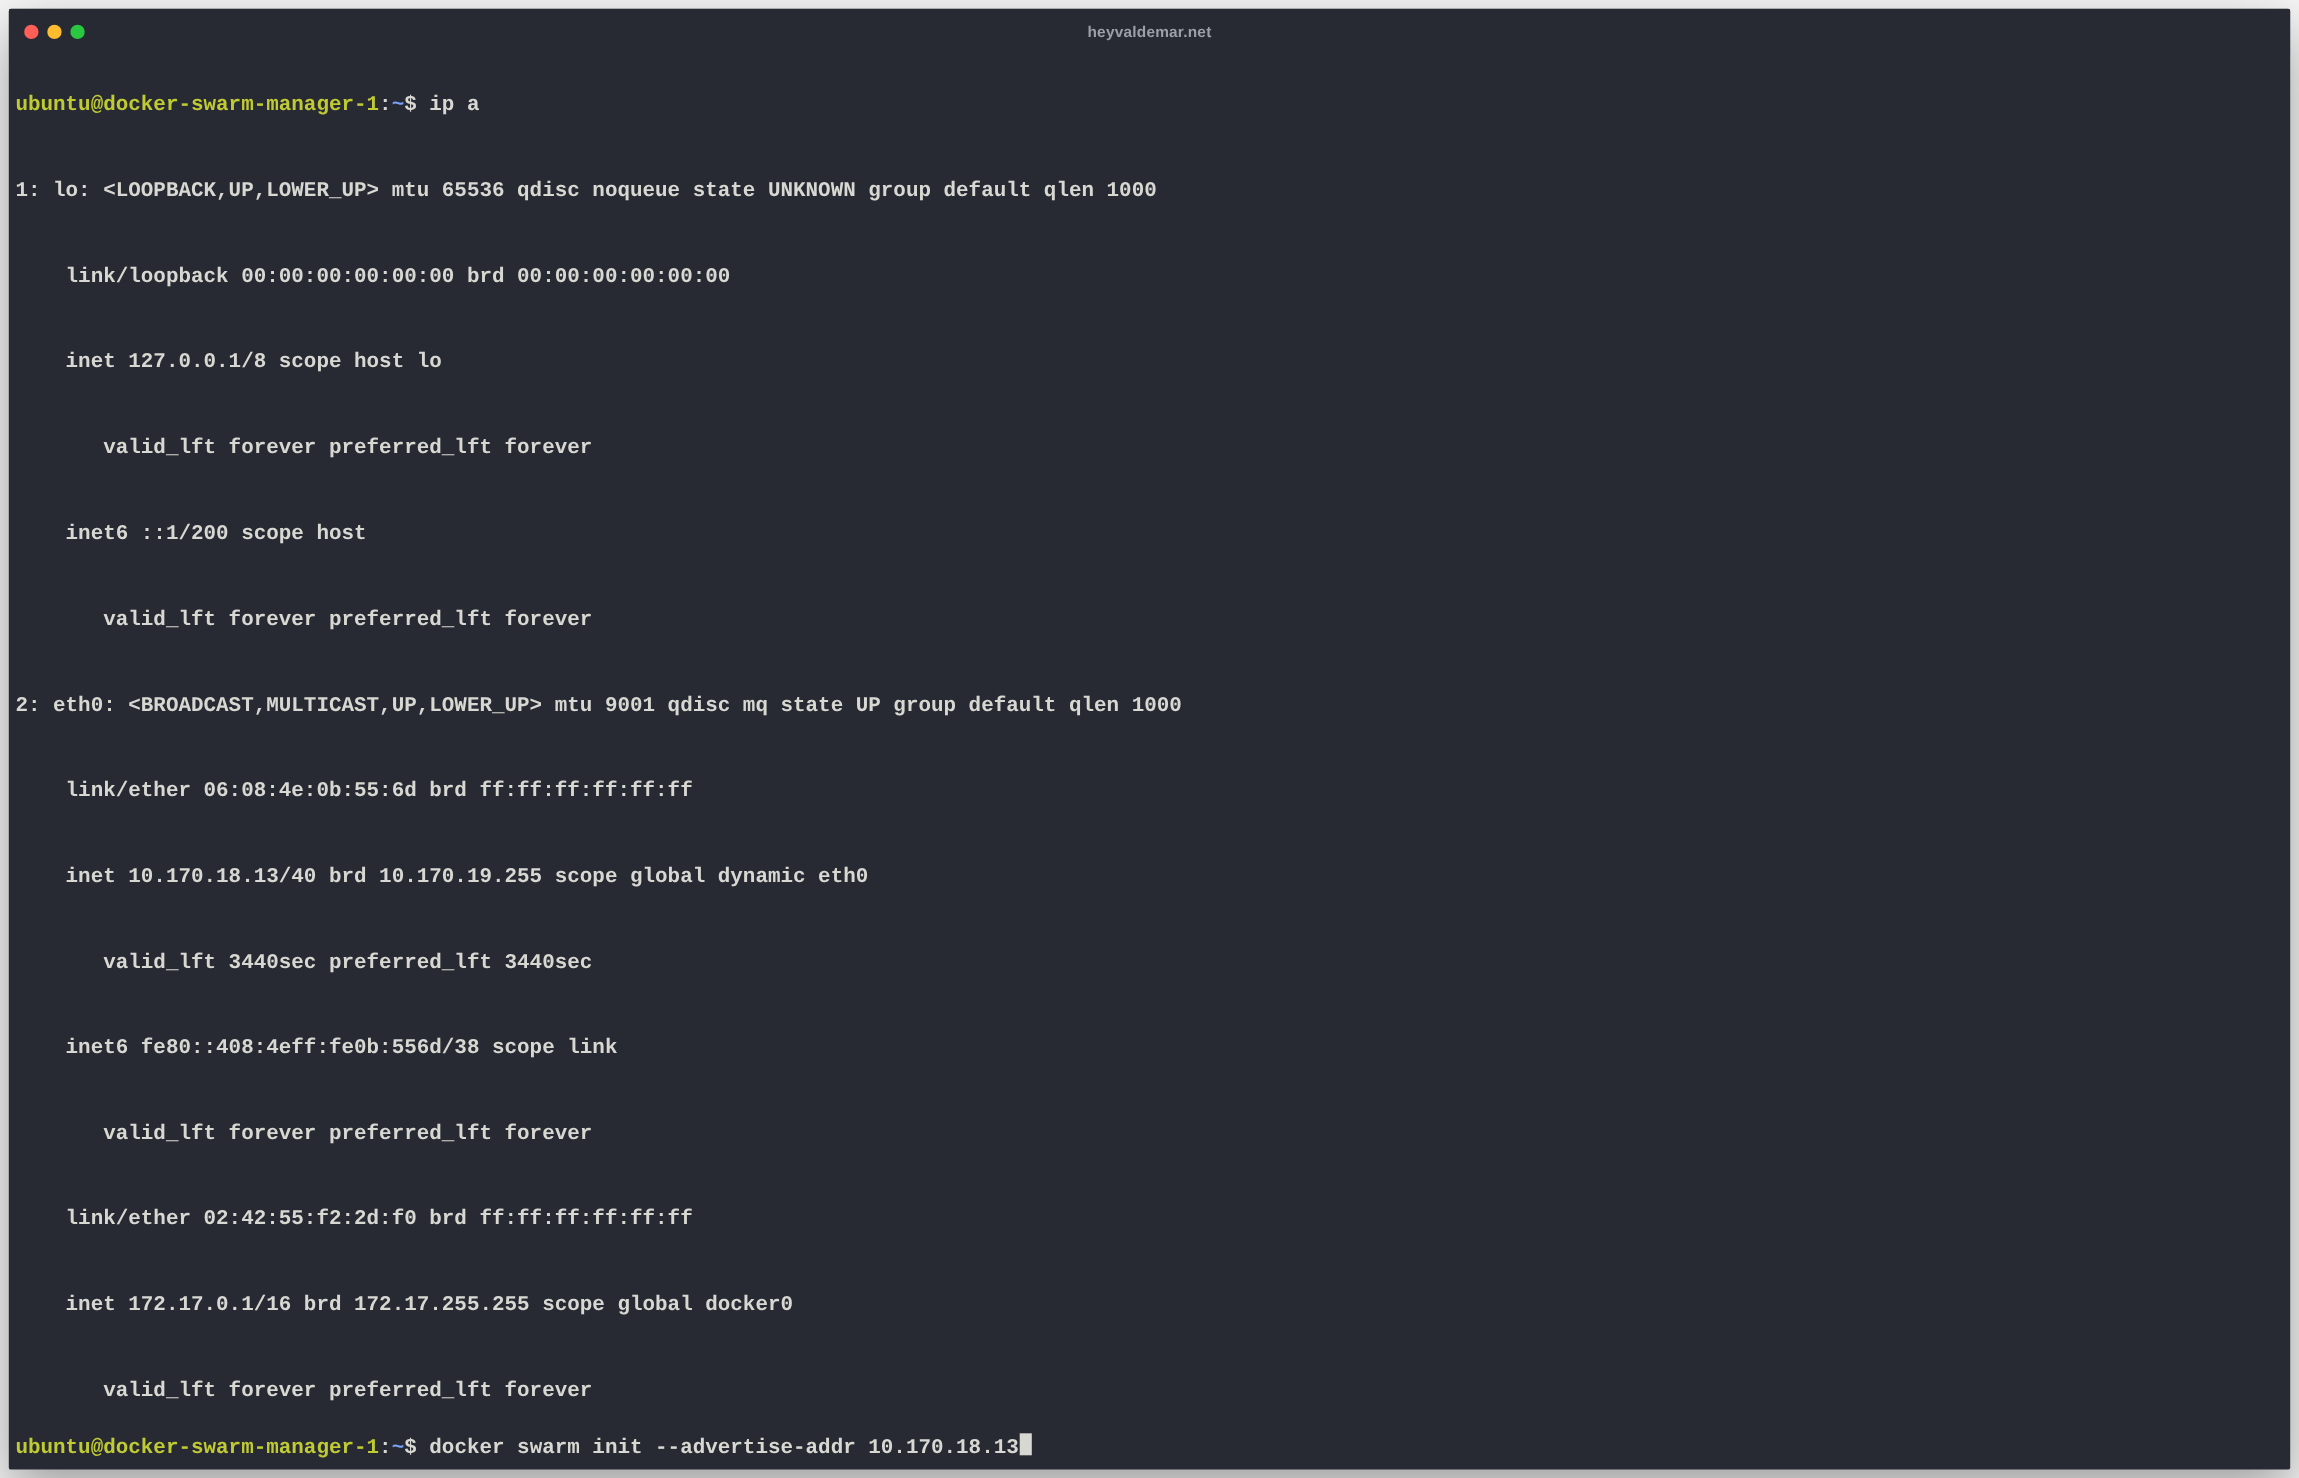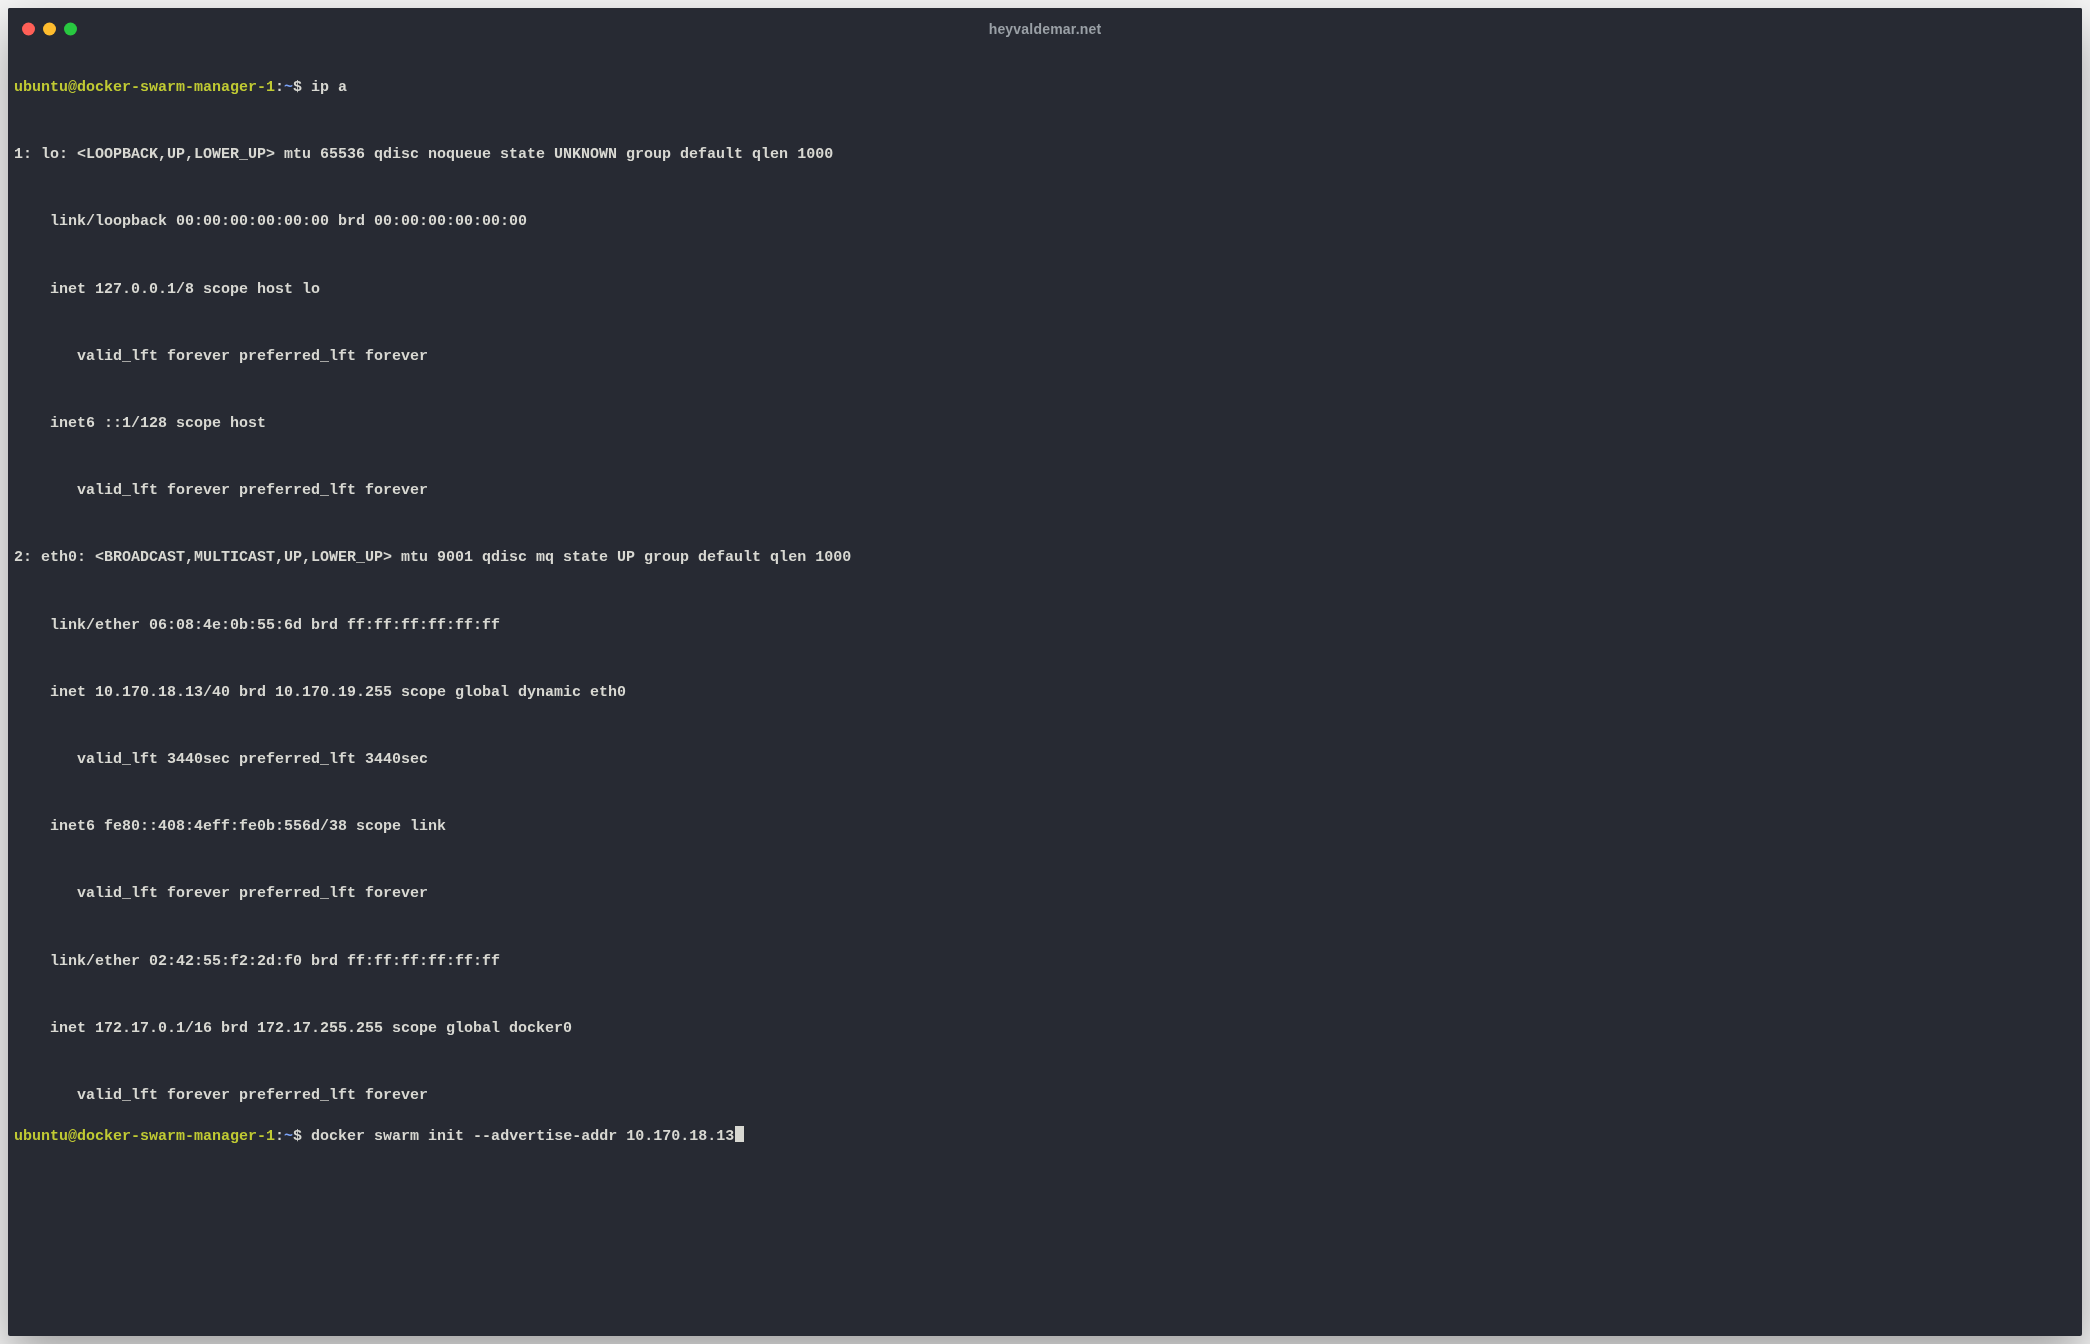--- a/index.html
+++ b/index.html
@@ -52,21 +52,21 @@
     color: #9aa0a6;
     font-family: -apple-system, BlinkMacSystemFont, "Segoe UI", sans-serif;
     font-size: 14px;
     font-weight: 600;
     letter-spacing: .2px;
   }
   .term {
     flex: 1 1 auto;
     padding: 8px 6px 6px 6px;
     color: #d8d8d2;
-    font-size: 15px;
+    font-size: 19px;
     line-height: 1.34;
     white-space: pre;
     font-weight: 600;
     overflow: hidden;
   }
   .line { display: block; }
   .prompt-user { color: #c0ca33; font-weight: 700; }
   .prompt-colon { color: #d8d8d2; }
   .prompt-path { color: #7aa2f7; font-weight: 700; }
   .prompt-dollar { color: #d8d8d2; }
@@ -94,21 +94,21 @@
     </div>
     <div class="title">heyvaldemar.net</div>
   </div>
 
   <div class="term">
 <span class="line"><span class="prompt-user">ubuntu@docker-swarm-manager-1</span><span class="prompt-colon">:</span><span class="prompt-path">~</span><span class="prompt-dollar">$</span><span class="cmd"> ip a</span></span>
 <span class="line out">1: lo: &lt;LOOPBACK,UP,LOWER_UP&gt; mtu 65536 qdisc noqueue state UNKNOWN group default qlen 1000</span>
 <span class="line out">    link/loopback 00:00:00:00:00:00 brd 00:00:00:00:00:00</span>
 <span class="line out">    inet 127.0.0.1/8 scope host lo</span>
 <span class="line out">       valid_lft forever preferred_lft forever</span>
-<span class="line out">    inet6 ::1/128 scope host</span>
+<span class="line out">    inet6 ::1/200 scope host</span>
 <span class="line out">       valid_lft forever preferred_lft forever</span>
 <span class="line out">2: eth0: &lt;BROADCAST,MULTICAST,UP,LOWER_UP&gt; mtu 9001 qdisc mq state UP group default qlen 1000</span>
 <span class="line out">    link/ether 06:08:4e:0b:55:6d brd ff:ff:ff:ff:ff:ff</span>
 <span class="line out">    inet 10.170.18.13/40 brd 10.170.19.255 scope global dynamic eth0</span>
 <span class="line out">       valid_lft 3440sec preferred_lft 3440sec</span>
 <span class="line out">    inet6 fe80::408:4eff:fe0b:556d/38 scope link</span>
 <span class="line out">       valid_lft forever preferred_lft forever</span>
 <span class="line out">    link/ether 02:42:55:f2:2d:f0 brd ff:ff:ff:ff:ff:ff</span>
 <span class="line out">    inet 172.17.0.1/16 brd 172.17.255.255 scope global docker0</span>
 <span class="line out">       valid_lft forever preferred_lft forever</span>

